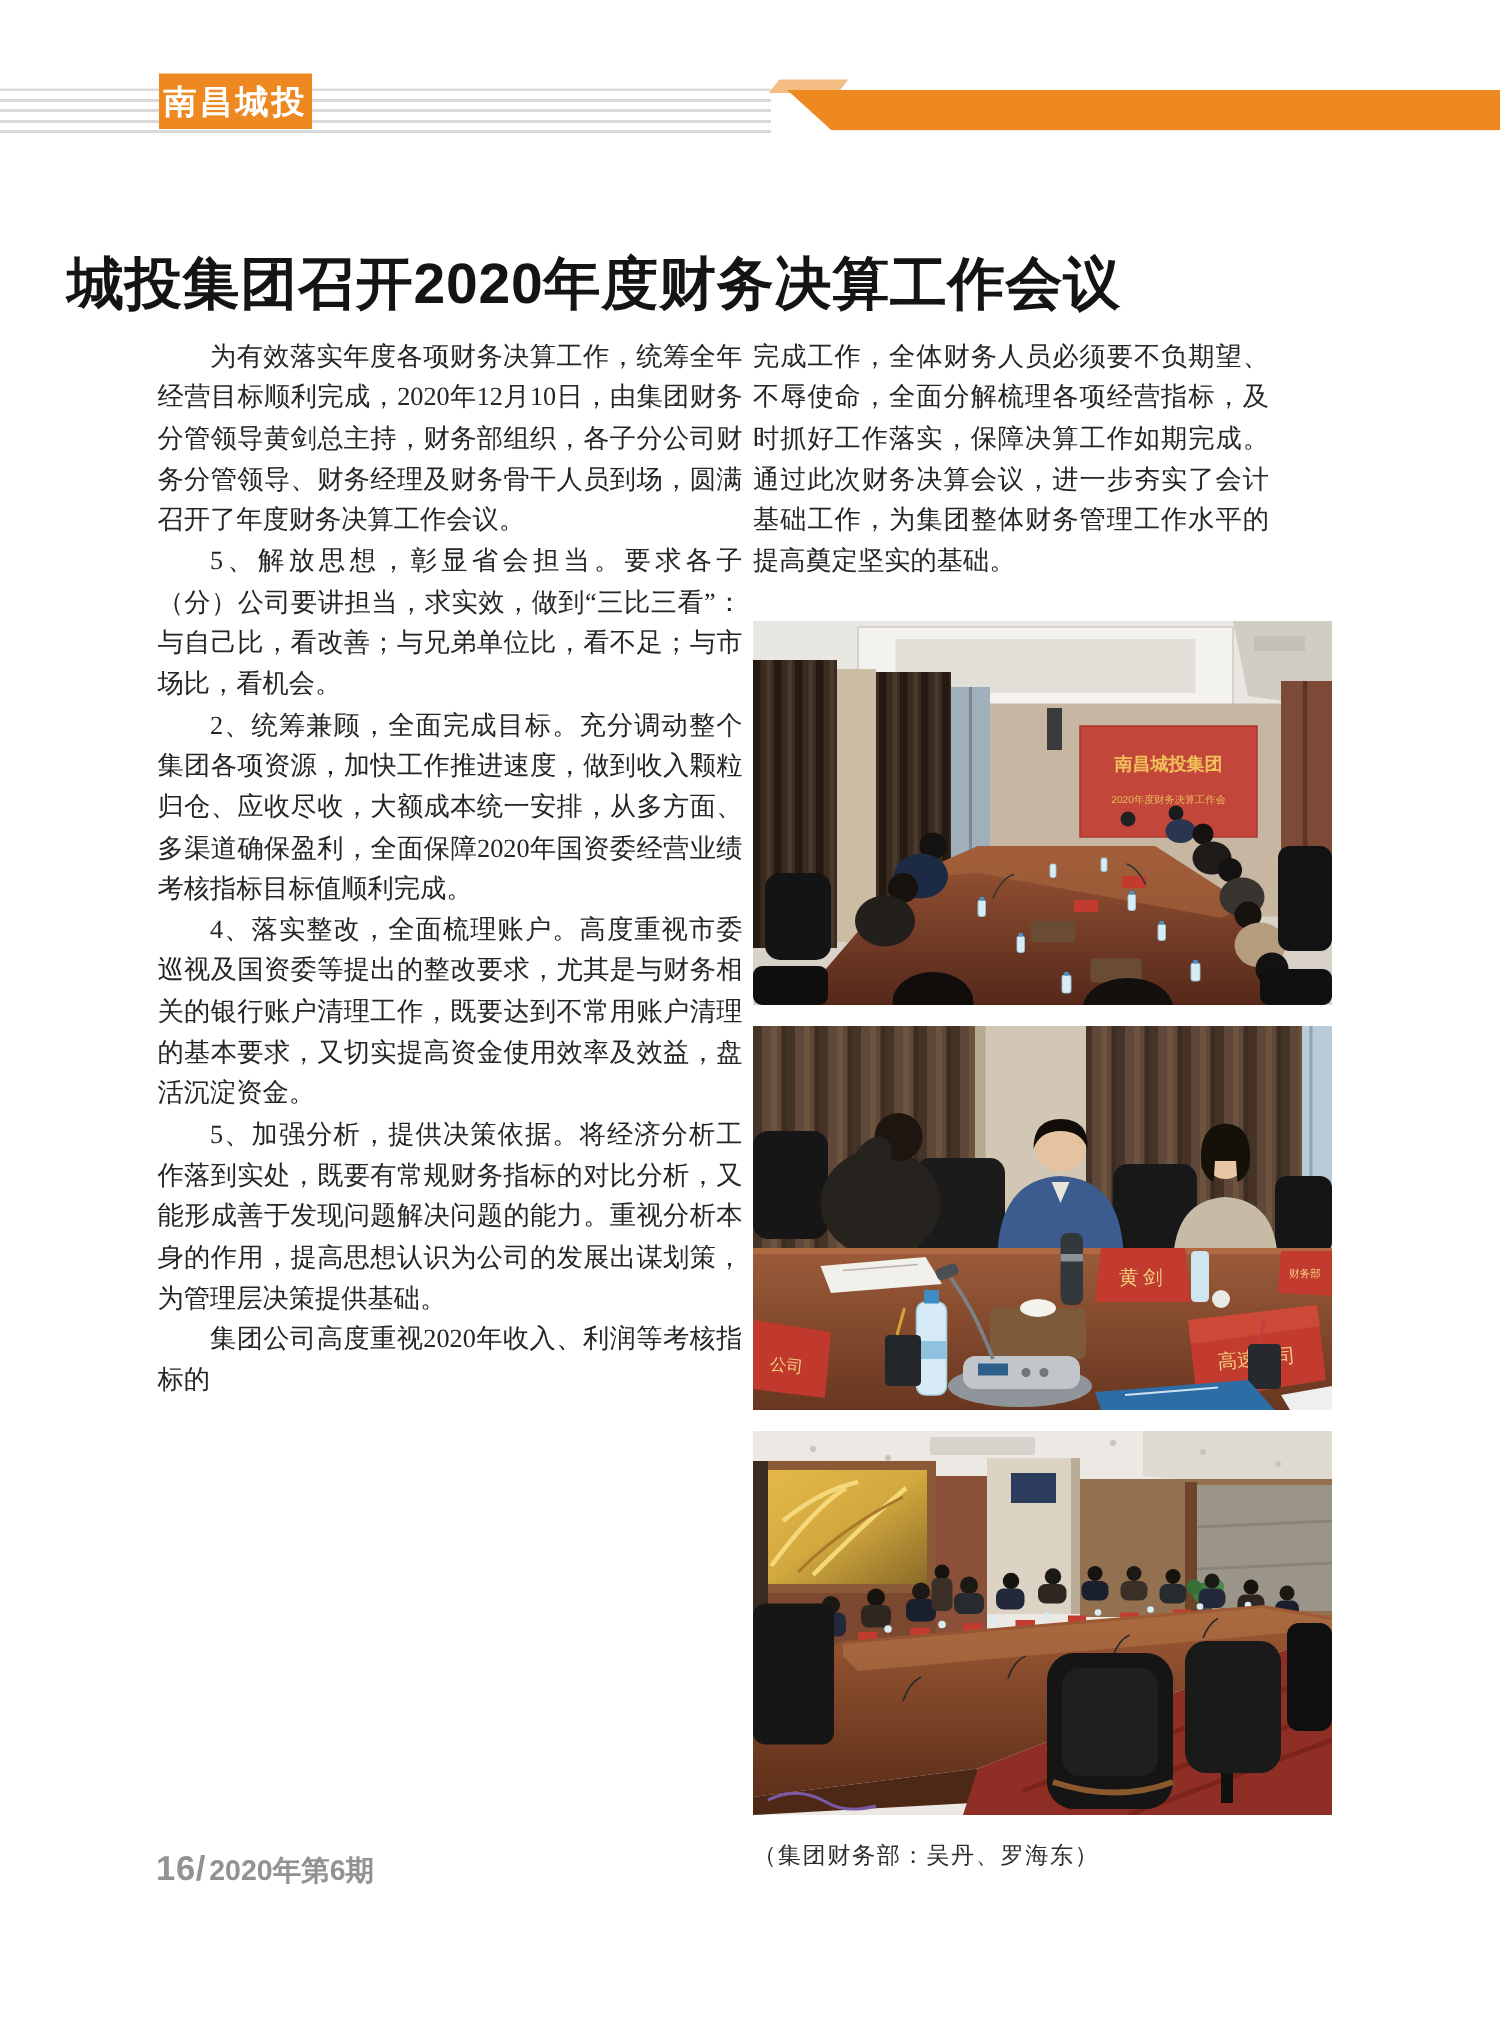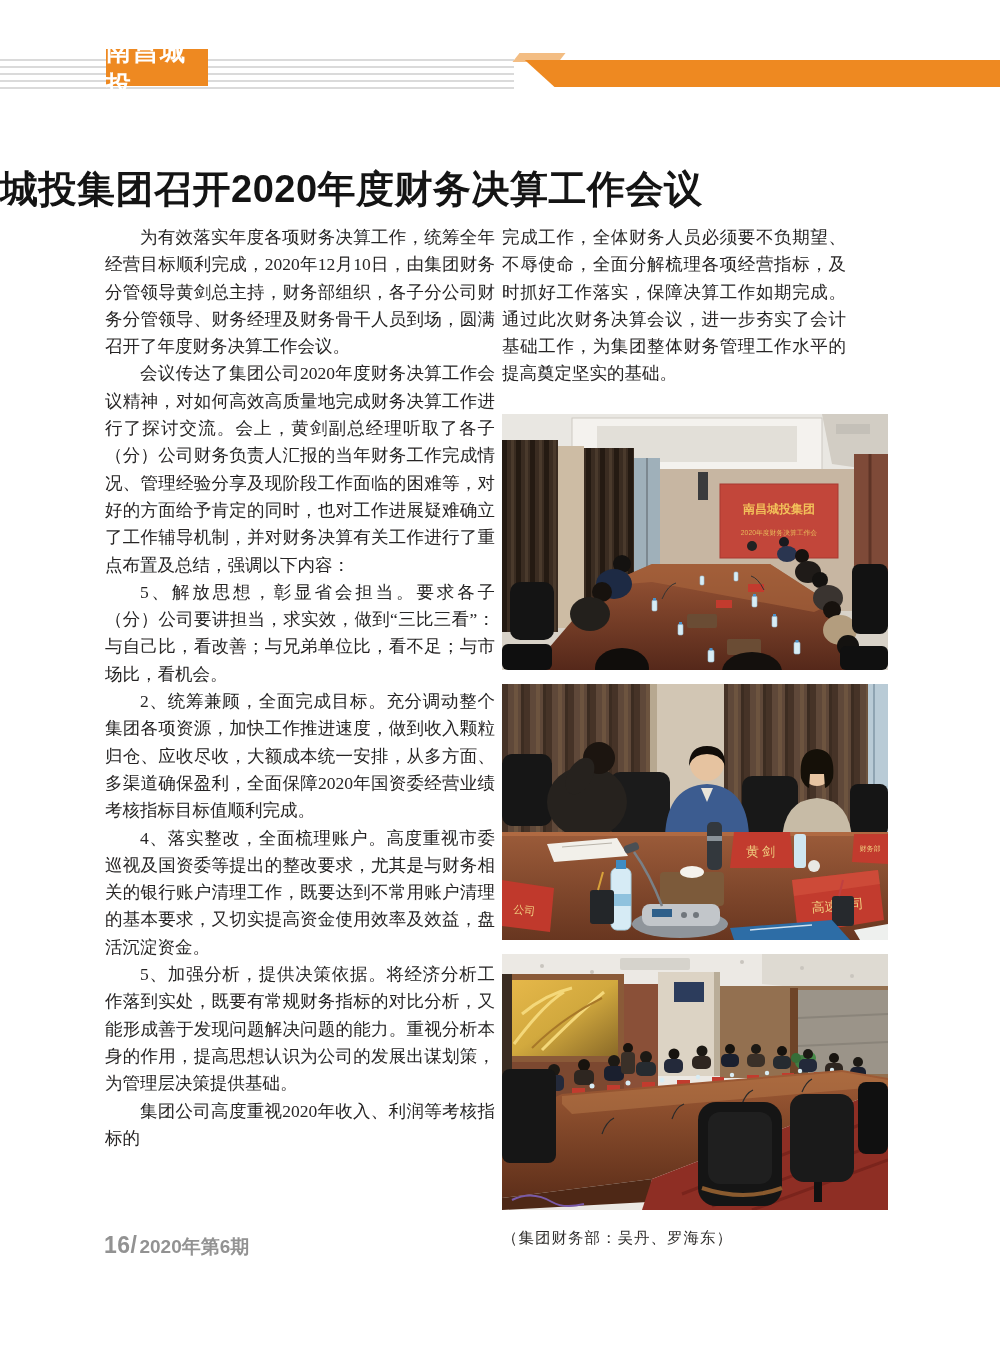--- a/index.html
+++ b/index.html
@@ -3,28 +3,28 @@
 <meta charset="utf-8">
 <style>
   html,body{margin:0;padding:0;background:#fff;}
   .page{position:relative;width:1000px;height:1347px;background:#ffffff;overflow:hidden;
         font-family:"Liberation Serif","DejaVu Serif",serif;}
   
   .hdr-stripes{position:absolute;left:0;top:59px;width:514px;height:30px;
     background:repeating-linear-gradient(to bottom,#dadada 0 2px,#ffffff 2px 7px);}
   .hdr-badge{position:absolute;left:106px;top:49px;width:102px;height:37px;
     background:#ee8921;color:#ffffff;display:flex;align-items:center;justify-content:center;
-    font-family:"Liberation Sans","DejaVu Sans",sans-serif;font-weight:bold;font-size:25px;letter-spacing:2px;}
+    font-family:"Liberation Sans","DejaVu Sans",sans-serif;font-weight:bold;font-size:22px;letter-spacing:2px;}
   .hdr-band{position:absolute;left:505px;top:60px;width:495px;height:27px;background:#ee8921;
     -webkit-clip-path:polygon(4% 0,100% 0,100% 100%,10% 100%);
     clip-path:polygon(4% 0,100% 0,100% 100%,10% 100%);}
   .hdr-band-accent{position:absolute;left:516px;top:53px;width:46px;height:9px;background:#f3bd83;
     transform:skewX(-38deg);}
   
-  .title{position:absolute;left:0;top:139px;width:792px;
+  .title{position:absolute;left:0;top:139px;width:792px;text-align:center;
     font-family:"Liberation Sans","DejaVu Sans",sans-serif;font-weight:900;font-size:38px;
     color:#141414;letter-spacing:0.5px;}
   
   .col{position:absolute;font-size:17.5px;line-height:27.3px;color:#262424;text-align:justify;}
   .col p{margin:0;text-indent:2em;}
   .col-left{left:105px;top:224px;width:390px;}
   .col-right{left:502px;top:224px;width:344px;}
   .col-right p.cont{text-indent:0;}
   
   .photo{width:386px;height:256px;margin:0 0 14px 0;display:block;}
@@ -45,21 +45,20 @@
 
   <div class="hdr-stripes"></div>
   <div class="hdr-band-accent"></div>
   <div class="hdr-band"></div>
   <div class="hdr-badge">南昌城投</div>
 
   <h1 class="title">城投集团召开2020年度财务决算工作会议</h1>
 
   <div class="col col-left">
     <p>为有效落实年度各项财务决算工作，统筹全年经营目标顺利完成，2020年12月10日，由集团财务分管领导黄剑总主持，财务部组织，各子分公司财务分管领导、财务经理及财务骨干人员到场，圆满召开了年度财务决算工作会议。</p>
-    <p>会议传达了集团公司2020年度财务决算工作会议精神，对如何高效高质量地完成财务决算工作进行了探讨交流。会上，黄剑副总经理听取了各子（分）公司财务负责人汇报的当年财务工作完成情况、管理经验分享及现阶段工作面临的困难等，对好的方面给予肯定的同时，也对工作进展疑难确立了工作辅导机制，并对财务决算有关工作进行了重点布置及总结，强调以下内容：</p>
     <p>5、解放思想，彰显省会担当。要求各子（分）公司要讲担当，求实效，做到“三比三看”：与自己比，看改善；与兄弟单位比，看不足；与市场比，看机会。</p>
     <p>2、统筹兼顾，全面完成目标。充分调动整个集团各项资源，加快工作推进速度，做到收入颗粒归仓、应收尽收，大额成本统一安排，从多方面、多渠道确保盈利，全面保障2020年国资委经营业绩考核指标目标值顺利完成。</p>
     <p>4、落实整改，全面梳理账户。高度重视市委巡视及国资委等提出的整改要求，尤其是与财务相关的银行账户清理工作，既要达到不常用账户清理的基本要求，又切实提高资金使用效率及效益，盘活沉淀资金。</p>
     <p>5、加强分析，提供决策依据。将经济分析工作落到实处，既要有常规财务指标的对比分析，又能形成善于发现问题解决问题的能力。重视分析本身的作用，提高思想认识为公司的发展出谋划策，为管理层决策提供基础。</p>
     <p>集团公司高度重视2020年收入、利润等考核指标的</p>
   </div>
 
   <div class="col col-right">
     <p class="cont">完成工作，全体财务人员必须要不负期望、不辱使命，全面分解梳理各项经营指标，及时抓好工作落实，保障决算工作如期完成。通过此次财务决算会议，进一步夯实了会计基础工作，为集团整体财务管理工作水平的提高奠定坚实的基础。</p>
 

